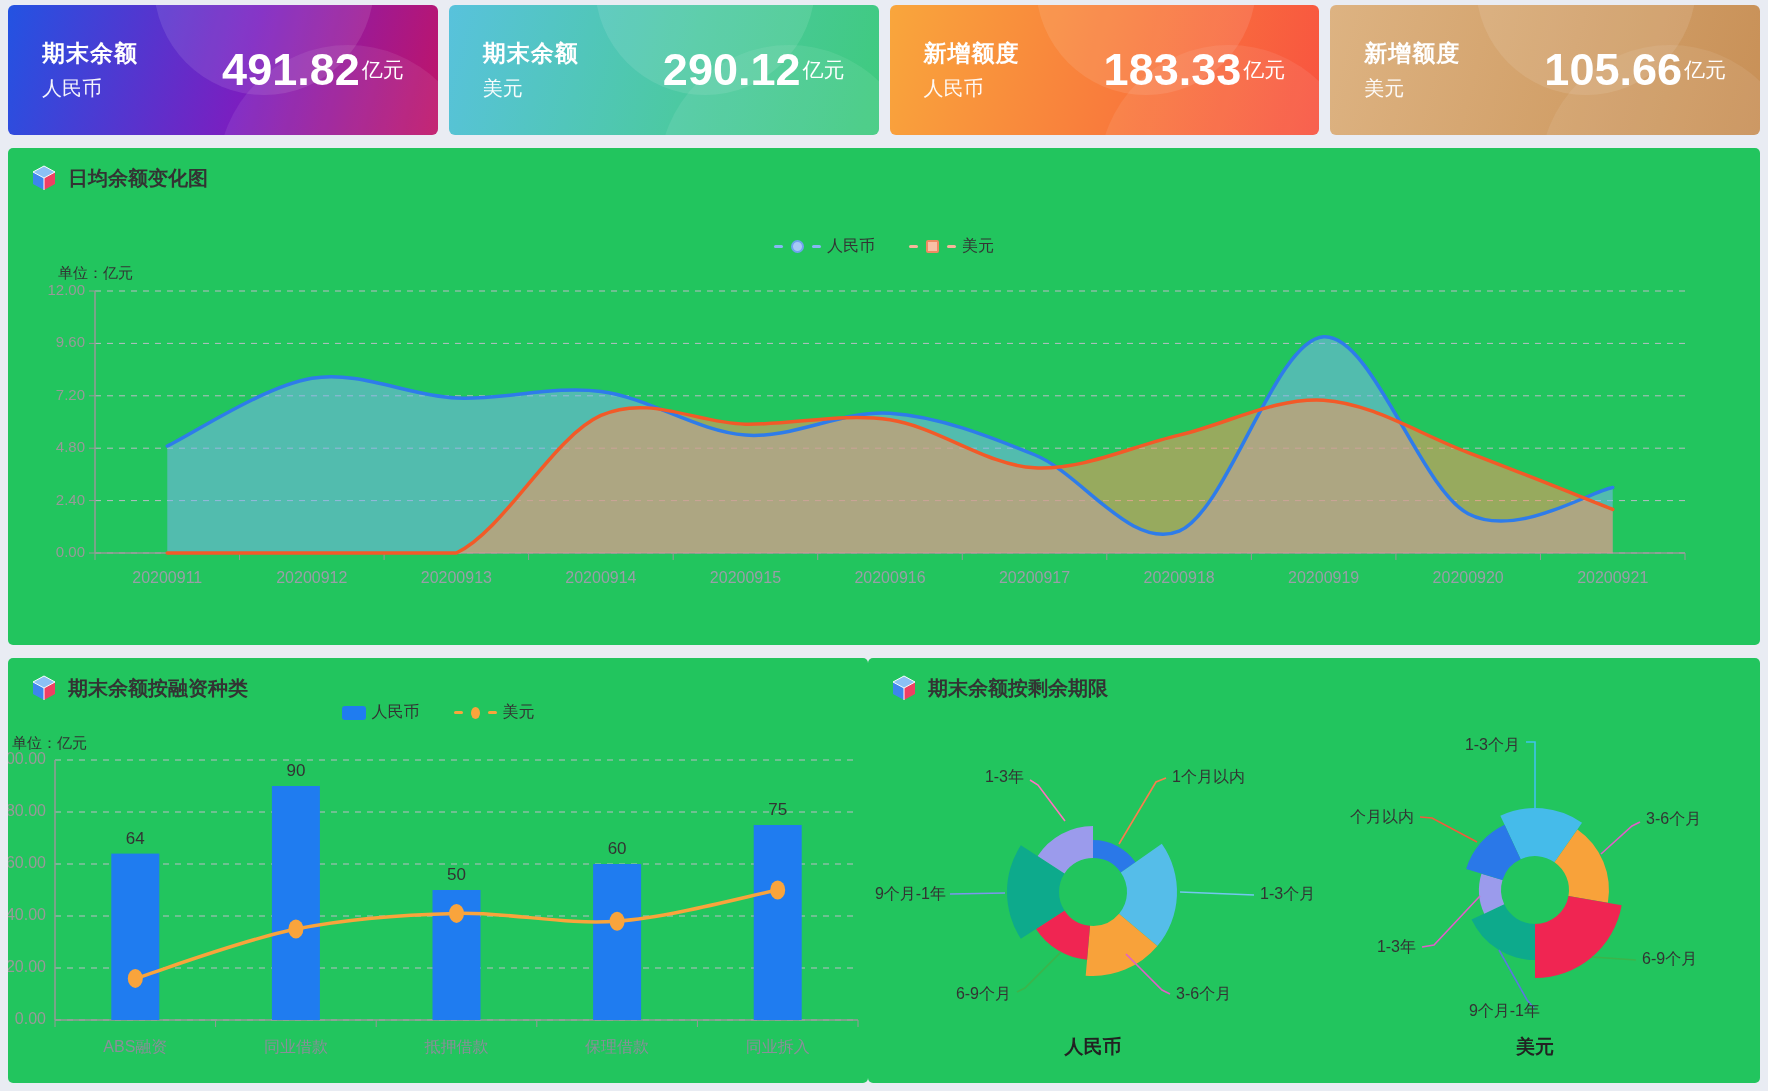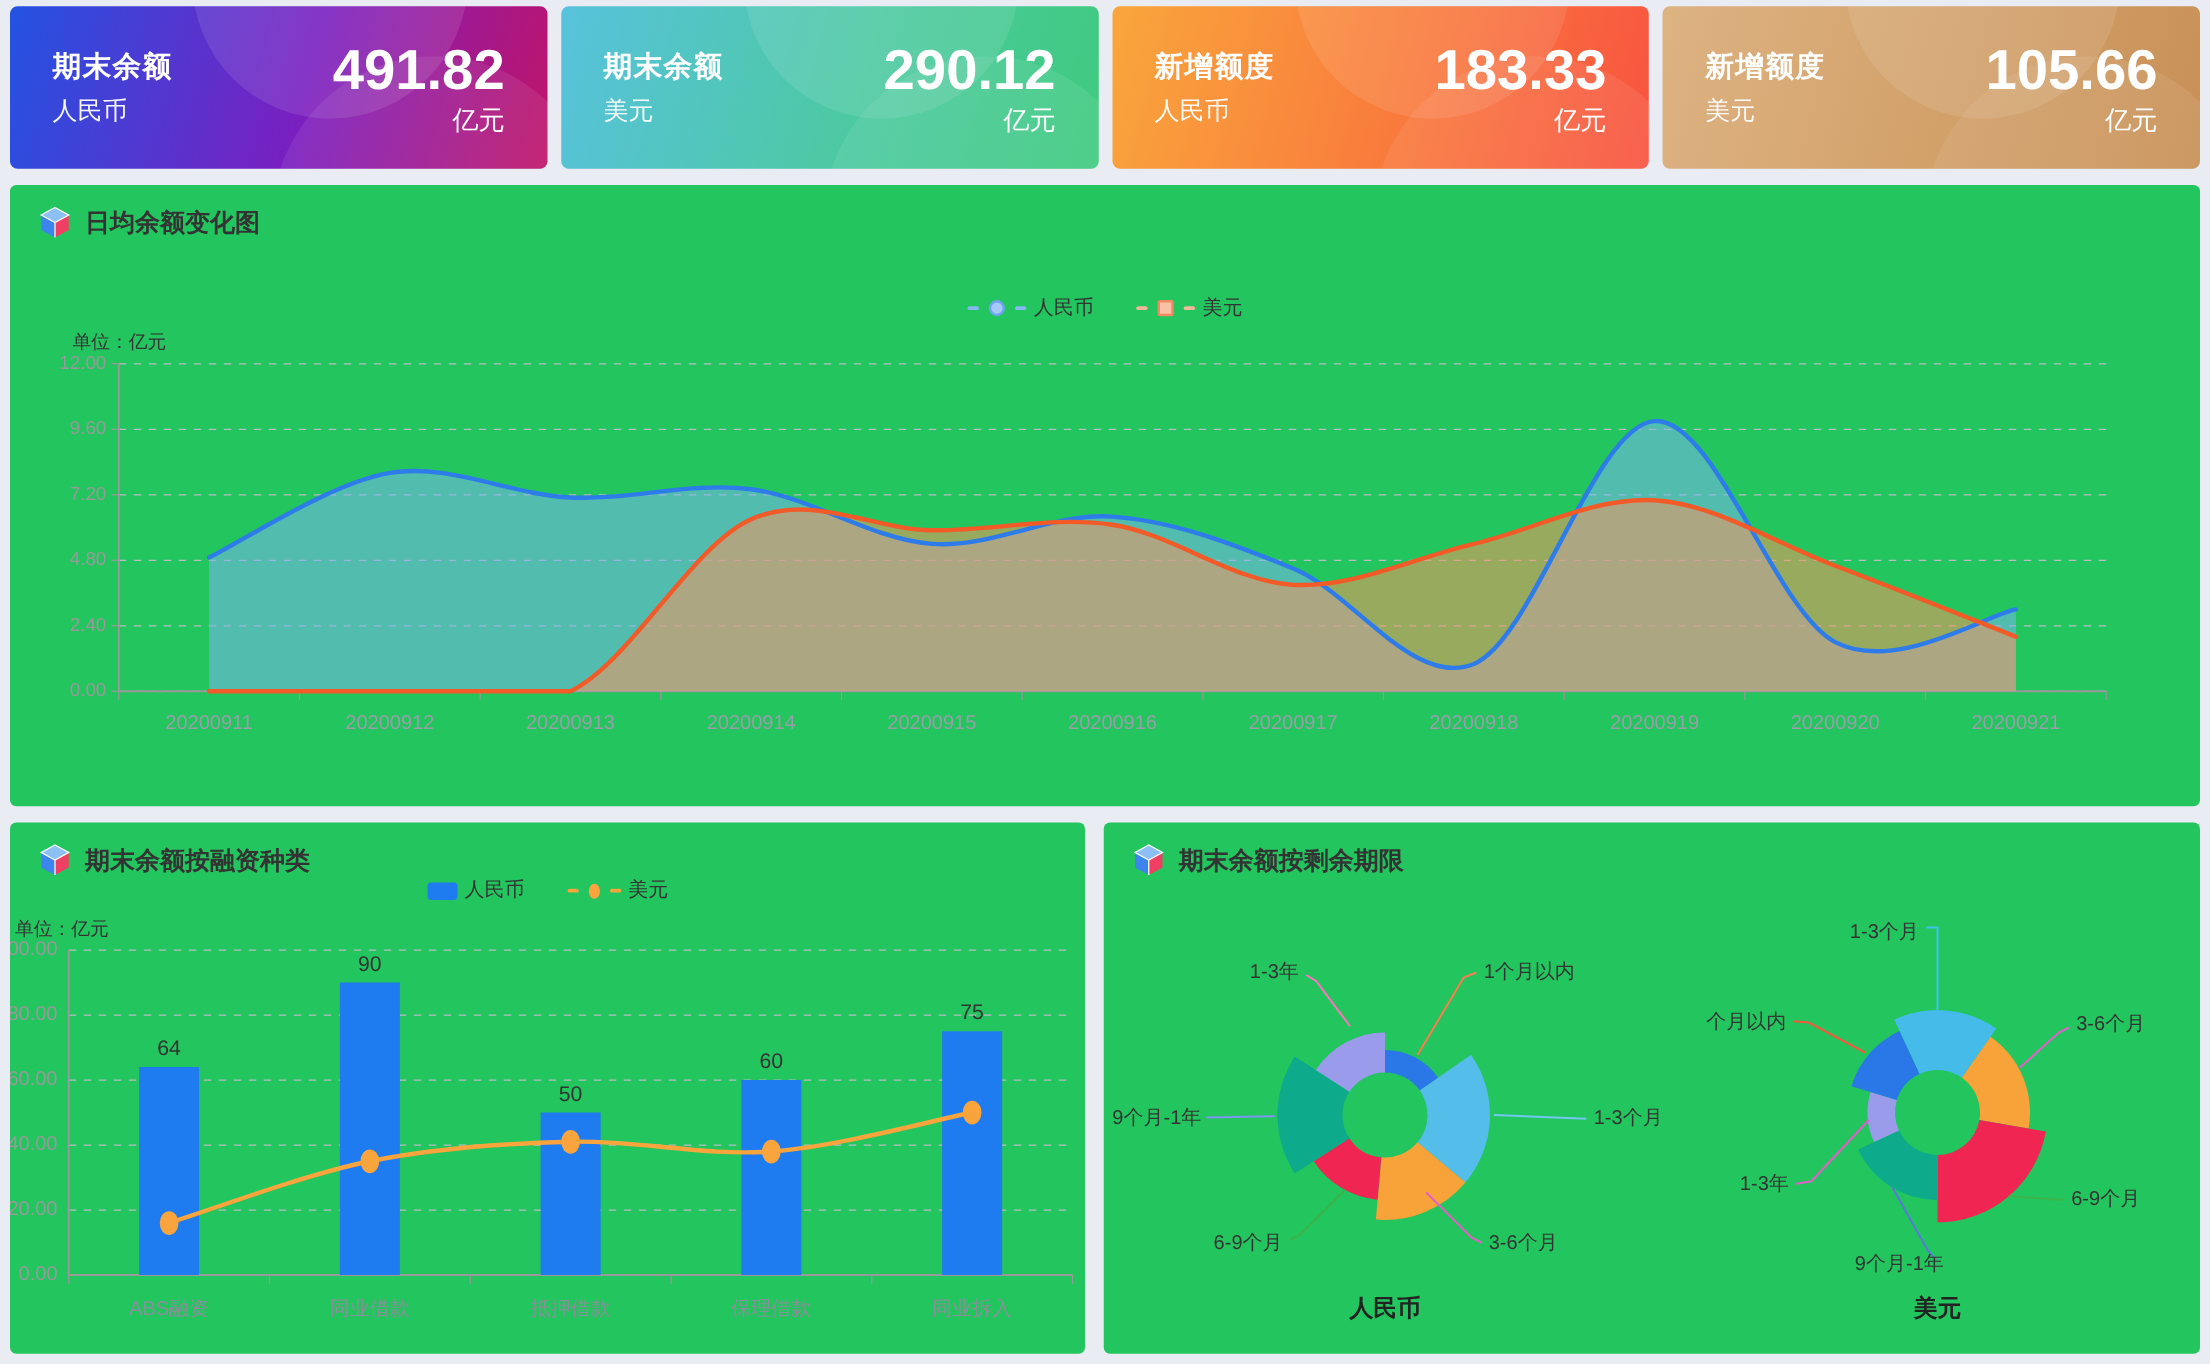--- a/index.html
+++ b/index.html
@@ -5,27 +5,27 @@
   html,body{margin:0;padding:0;background:#e9ecf3;font-family:"Liberation Sans","DejaVu Sans",sans-serif;}
   .wrap{width:1768px;height:1091px;overflow:hidden;position:relative;}
   
   .row-cards{display:flex;gap:11px;margin:5px 8px 0;}
   .kpi{flex:1;height:130px;border-radius:6px;color:#fff;display:flex;align-items:center;justify-content:space-between;padding:0 34px;position:relative;overflow:hidden;}
   .kpi::before{content:"";position:absolute;width:220px;height:220px;border-radius:50%;background:rgba(255,255,255,.10);top:-130px;left:34%;}
   .kpi::after{content:"";position:absolute;width:260px;height:260px;border-radius:50%;background:rgba(255,255,255,.08);bottom:-170px;right:-40px;}
   .kpi .tblock{position:relative;z-index:1;}
   .kpi .t1{font-size:23px;font-weight:bold;letter-spacing:1px;}
   .kpi .t2{font-size:20px;margin-top:6px;opacity:.95;}
-  .kpi .vblock{position:relative;z-index:1;display:flex;align-items:flex-end;flex-direction:column;}
+  .kpi .vblock{position:relative;z-index:1;display:flex;align-items:center;}
   .kpi .val{font-size:45px;font-weight:bold;}
   .kpi .unit{font-size:21px;margin-left:2px;}
   
   .panel{background:#22c55e;border-radius:5px;position:relative;overflow:hidden;}
   .panel-line{margin:13px 8px 0;height:497px;}
-  .row-bottom{display:flex;gap:15px;margin:13px 8px 0;}
+  .row-bottom{display:flex;margin:13px 8px 0;}
   .panel-bar{width:860px;height:425px;}
   .panel-pie{flex:1;height:425px;}
   .ptitle{position:absolute;top:16px;left:22px;display:flex;align-items:center;gap:10px;z-index:2;}
   .ptitle .txt{font-size:20px;font-weight:bold;color:#333;}
   .legend{position:absolute;left:0;right:0;display:flex;justify-content:center;gap:34px;z-index:2;}
   .legend-line{top:88px;}
   .legend-bar{top:44px;}
   .litem{display:flex;align-items:center;gap:6px;font-size:16px;color:#333;cursor:pointer;}
   .dash{width:9px;height:3px;border-radius:2px;}
   .mk-circle{width:9px;height:9px;border-radius:50%;margin:0 2px;}

